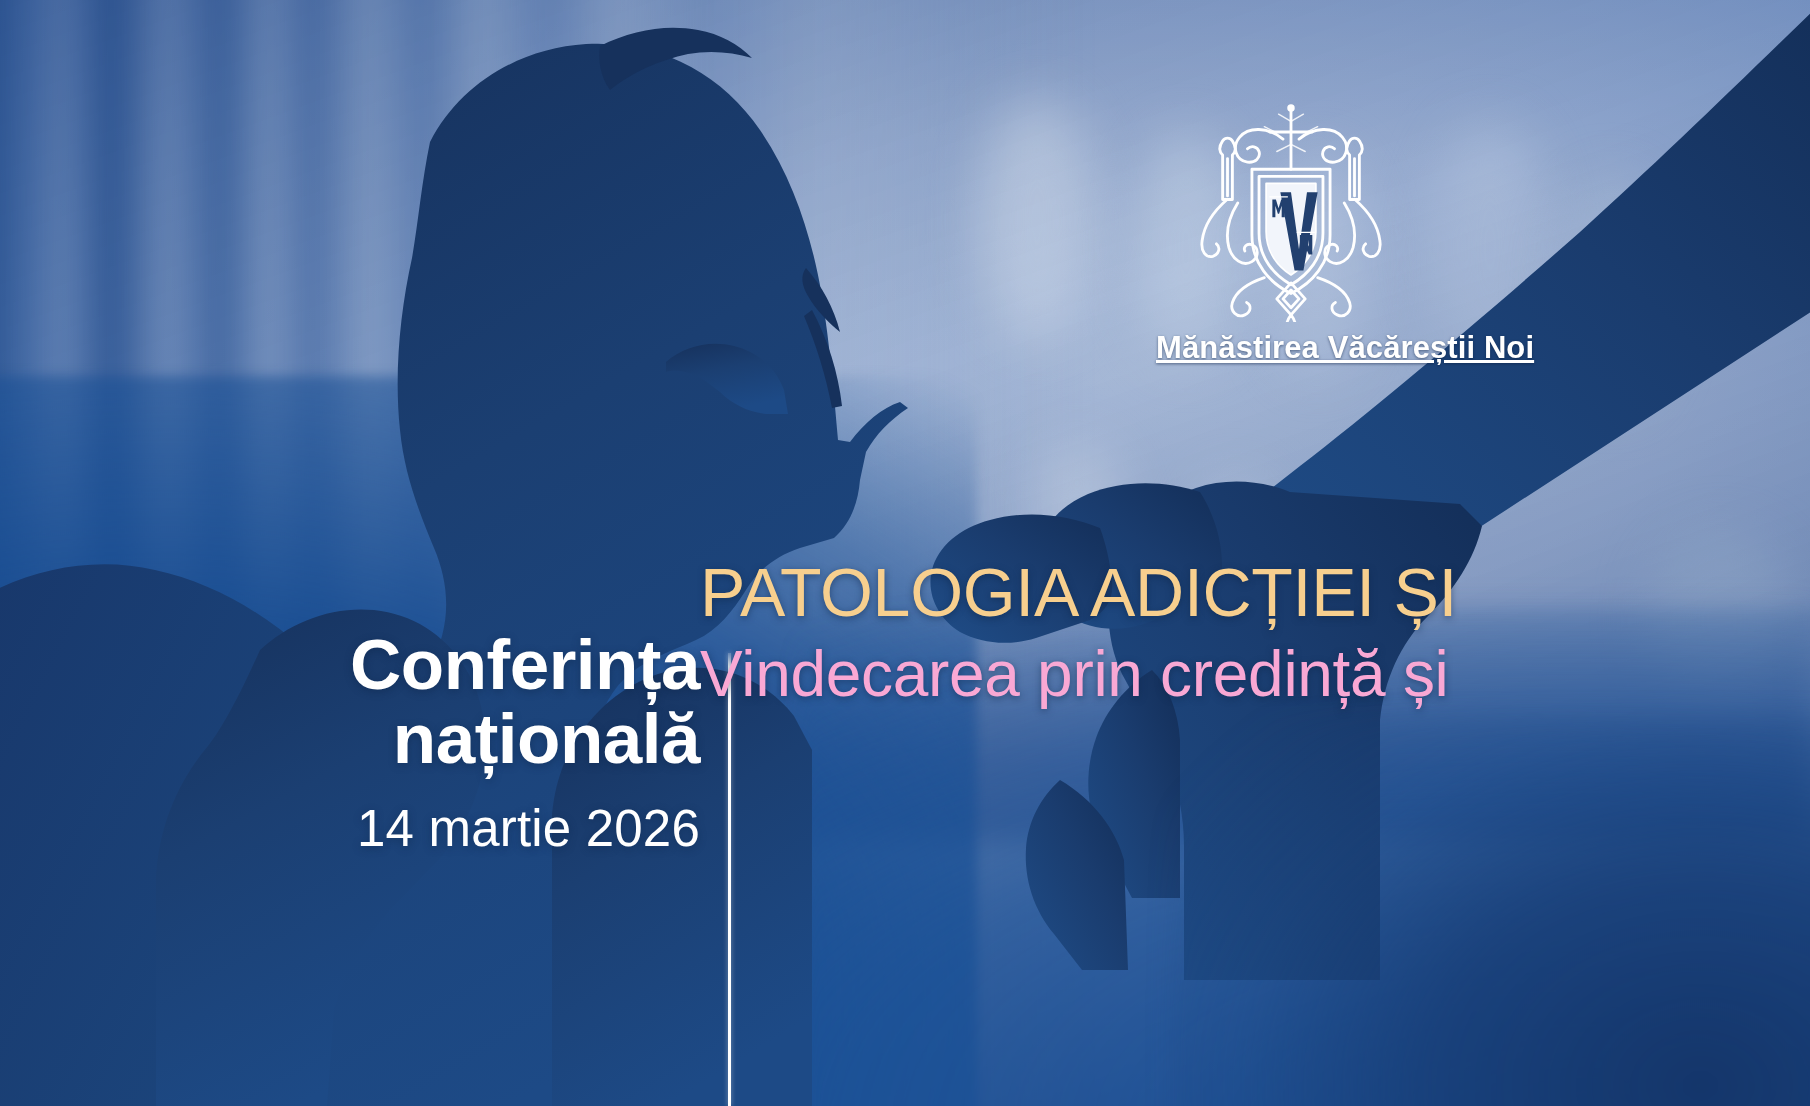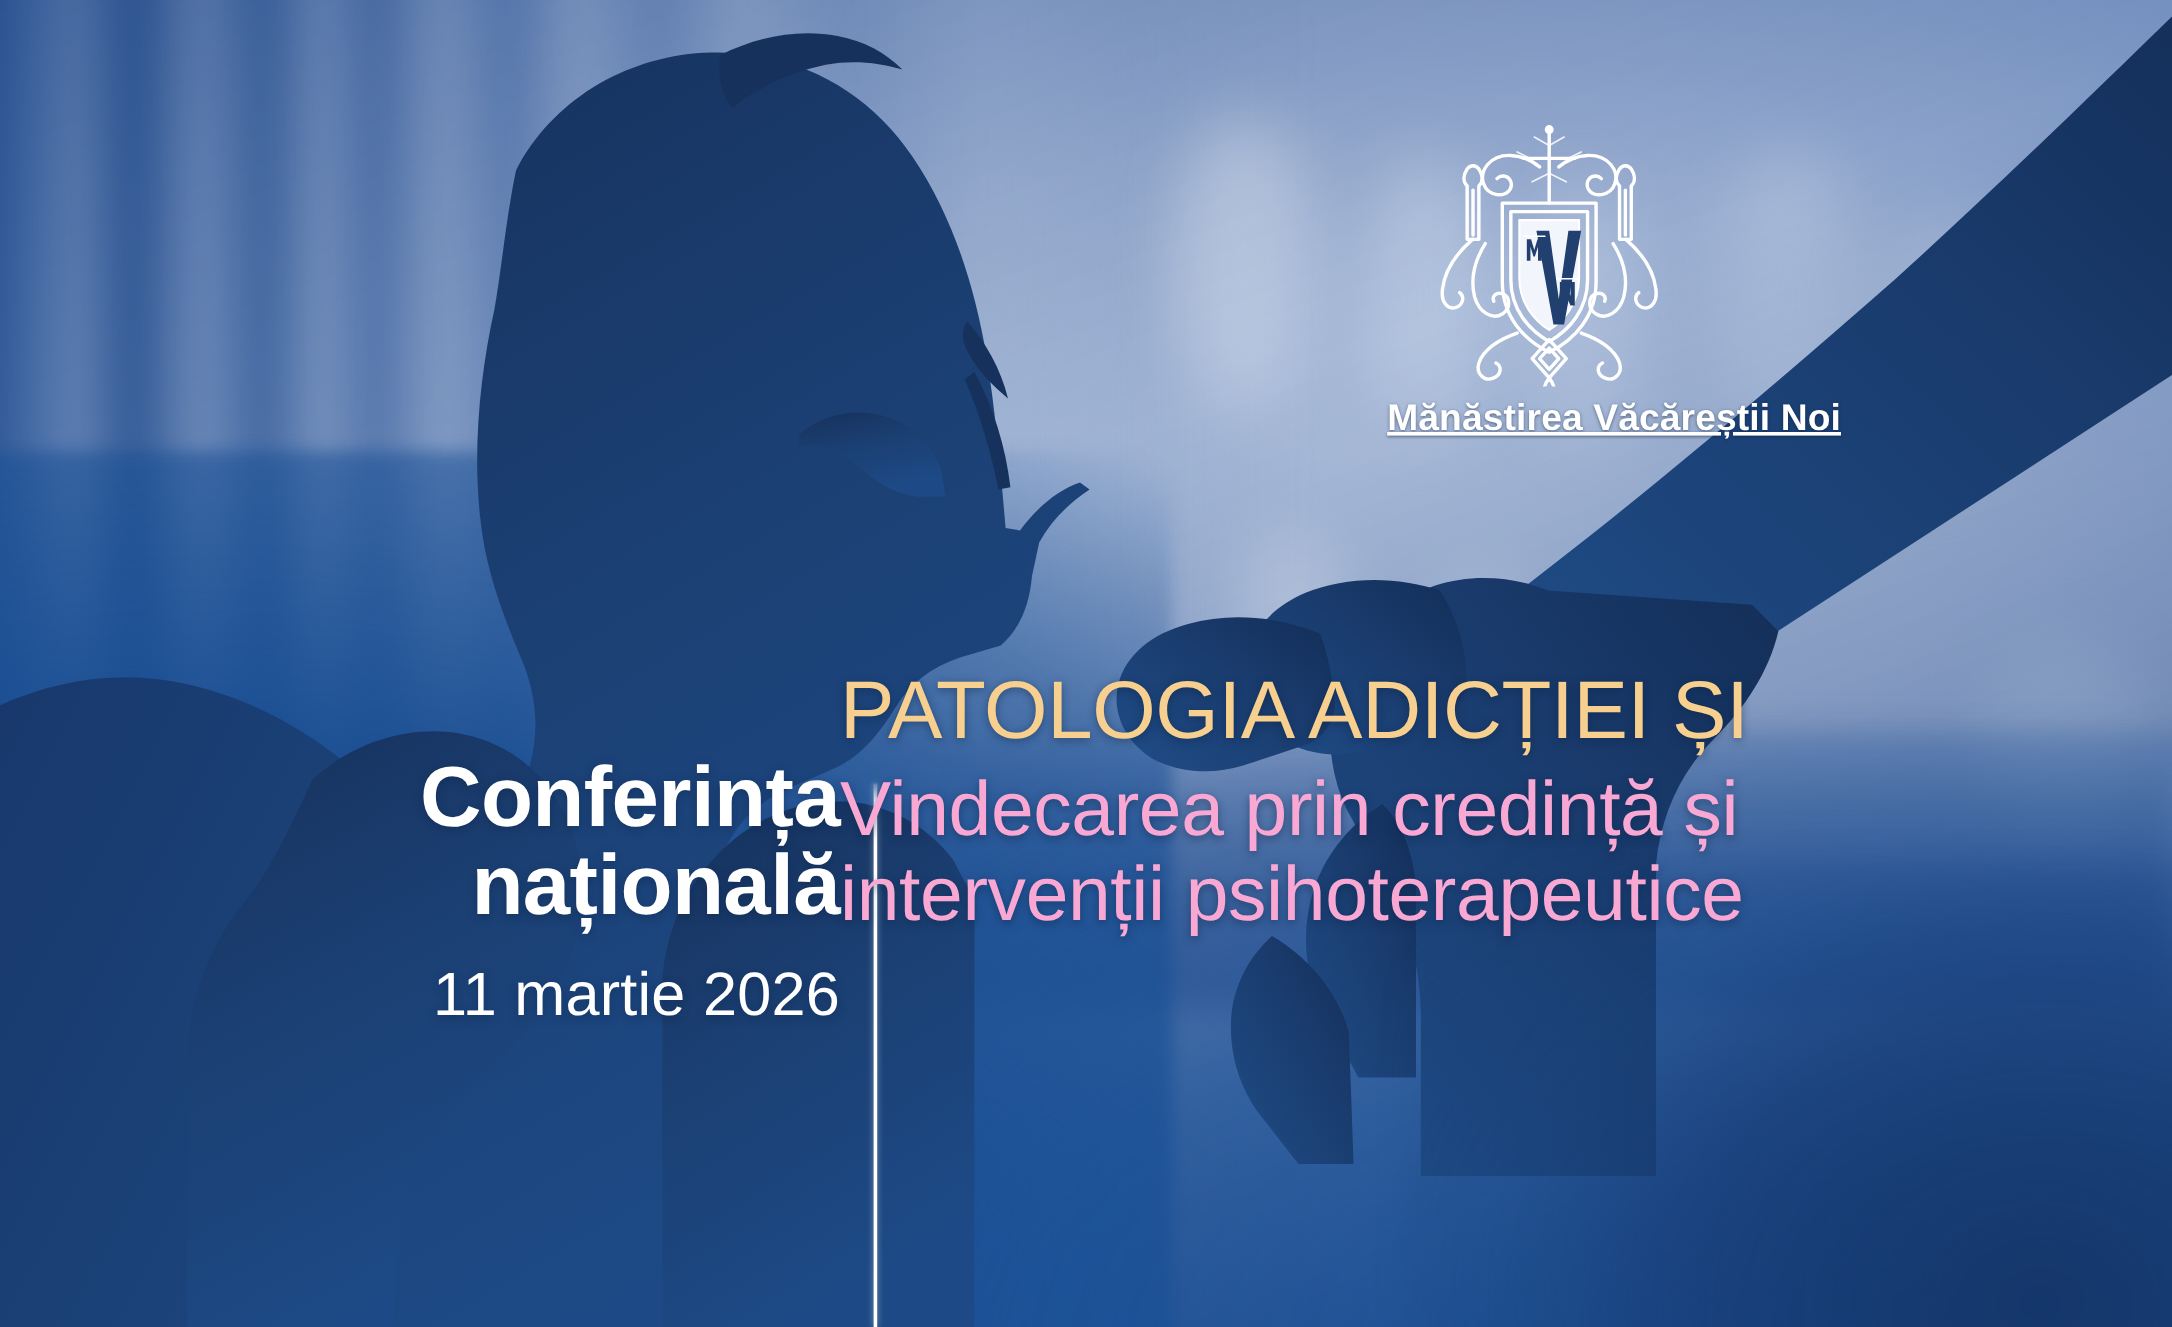--- a/index.html
+++ b/index.html
@@ -430,22 +430,21 @@
       </g>
     </svg>
     <div class="monastery-name">Mănăstirea Văcăreștii Noi</div>
   </div>
 
   <div class="divider"></div>
 
   <div class="left-block">
     <div class="conf-line l1">Conferința</div>
     <div class="conf-line l2">națională</div>
-    <div class="conf-date">11 martie 2026</div>
+    <div class="conf-date">14 martie 2026</div>
   </div>
 
   <div class="right-block">
     <div class="title-line t1">PATOLOGIA ADICȚIEI ȘI</div>
     <div class="subtitle-line s1">Vindecarea prin credință și</div>
-    <div class="subtitle-line s2">intervenții psihoterapeutice</div>
   </div>
 
 </div>
 
 </body></html>

